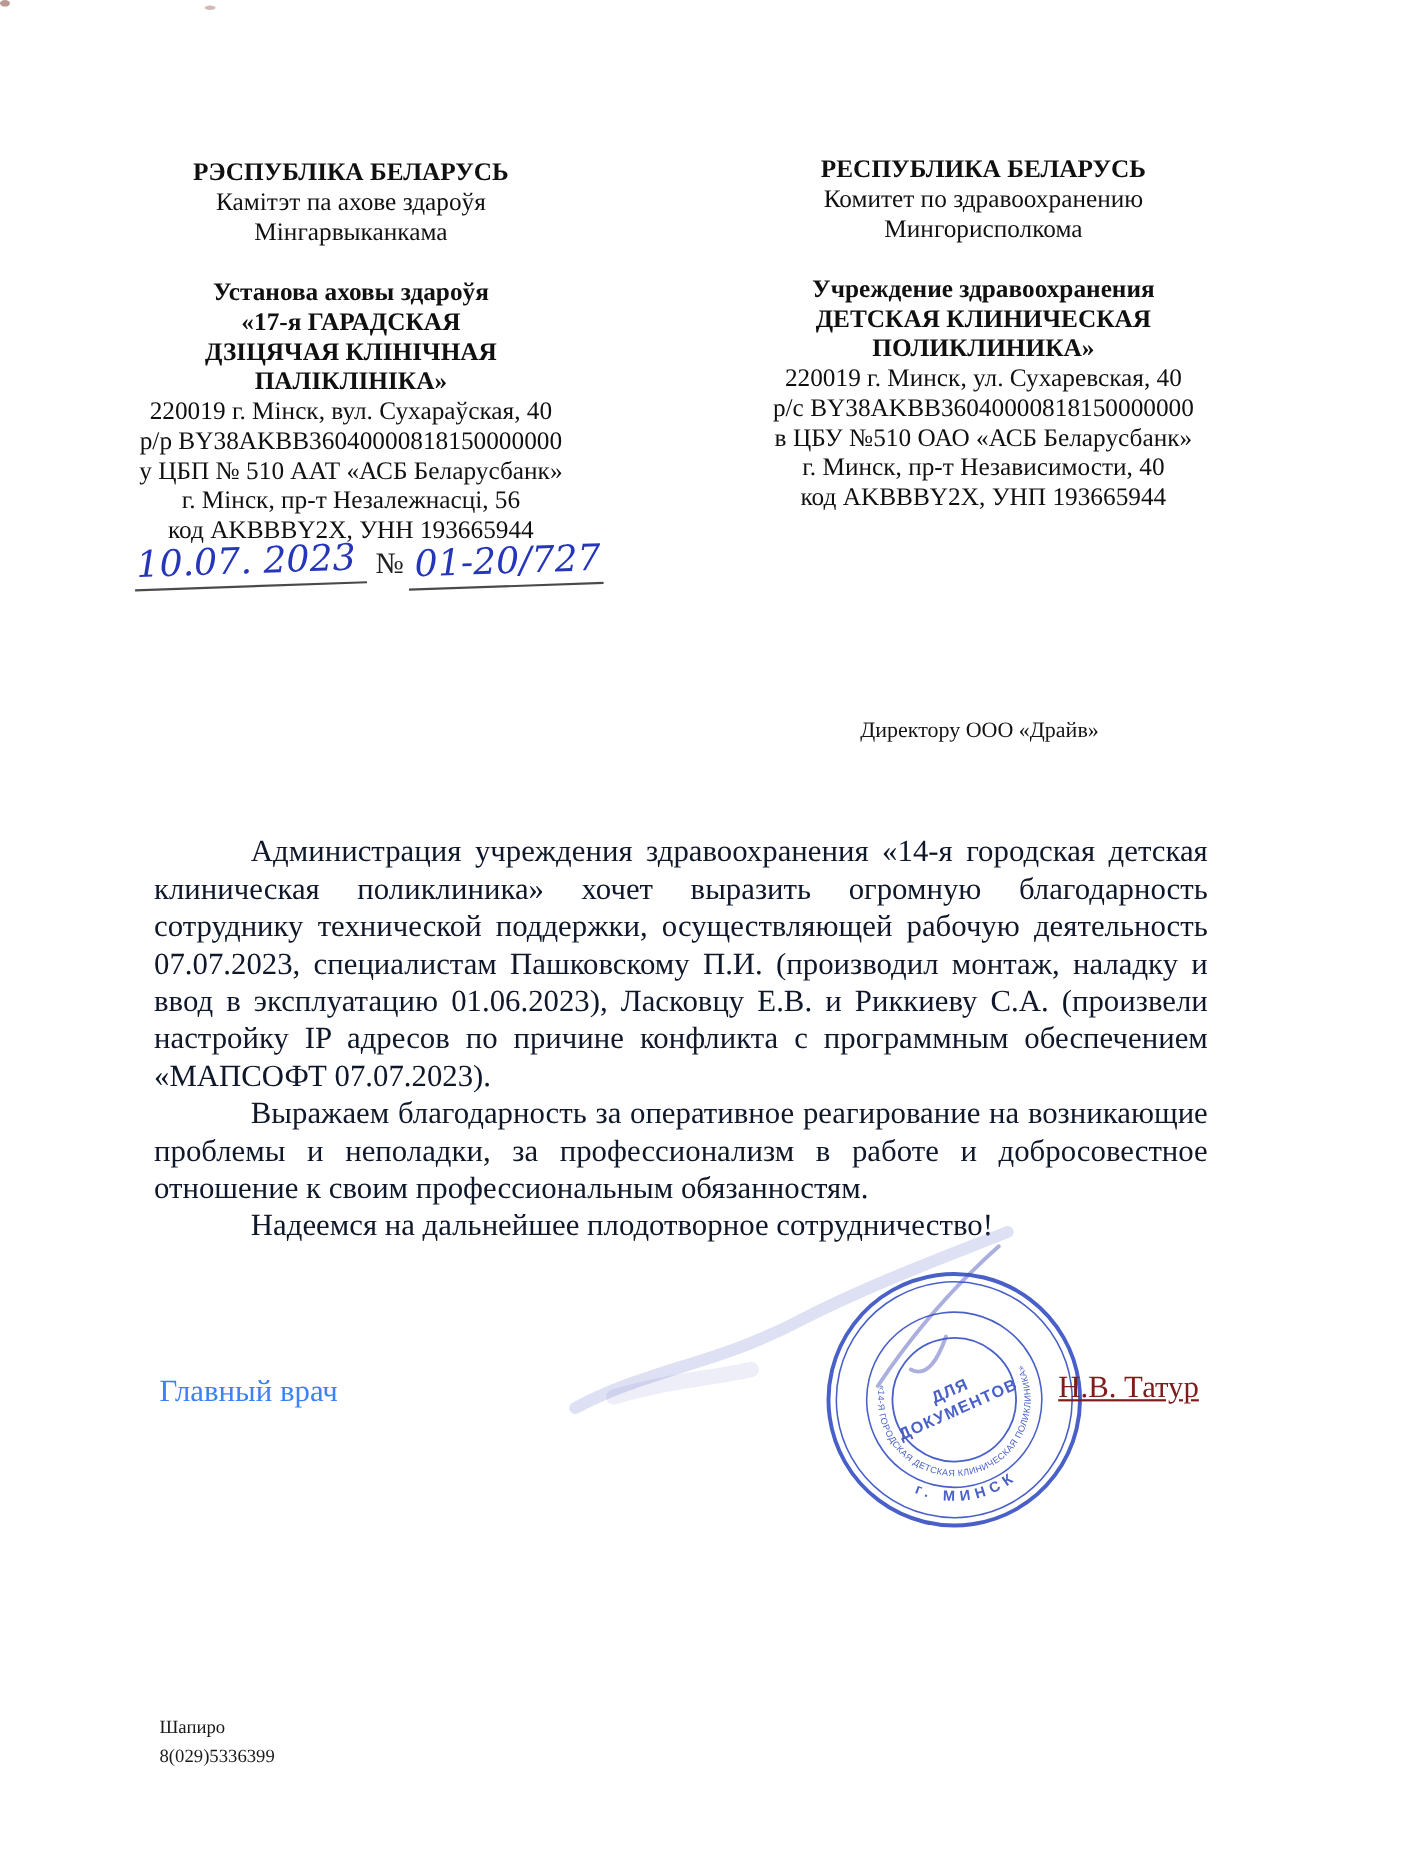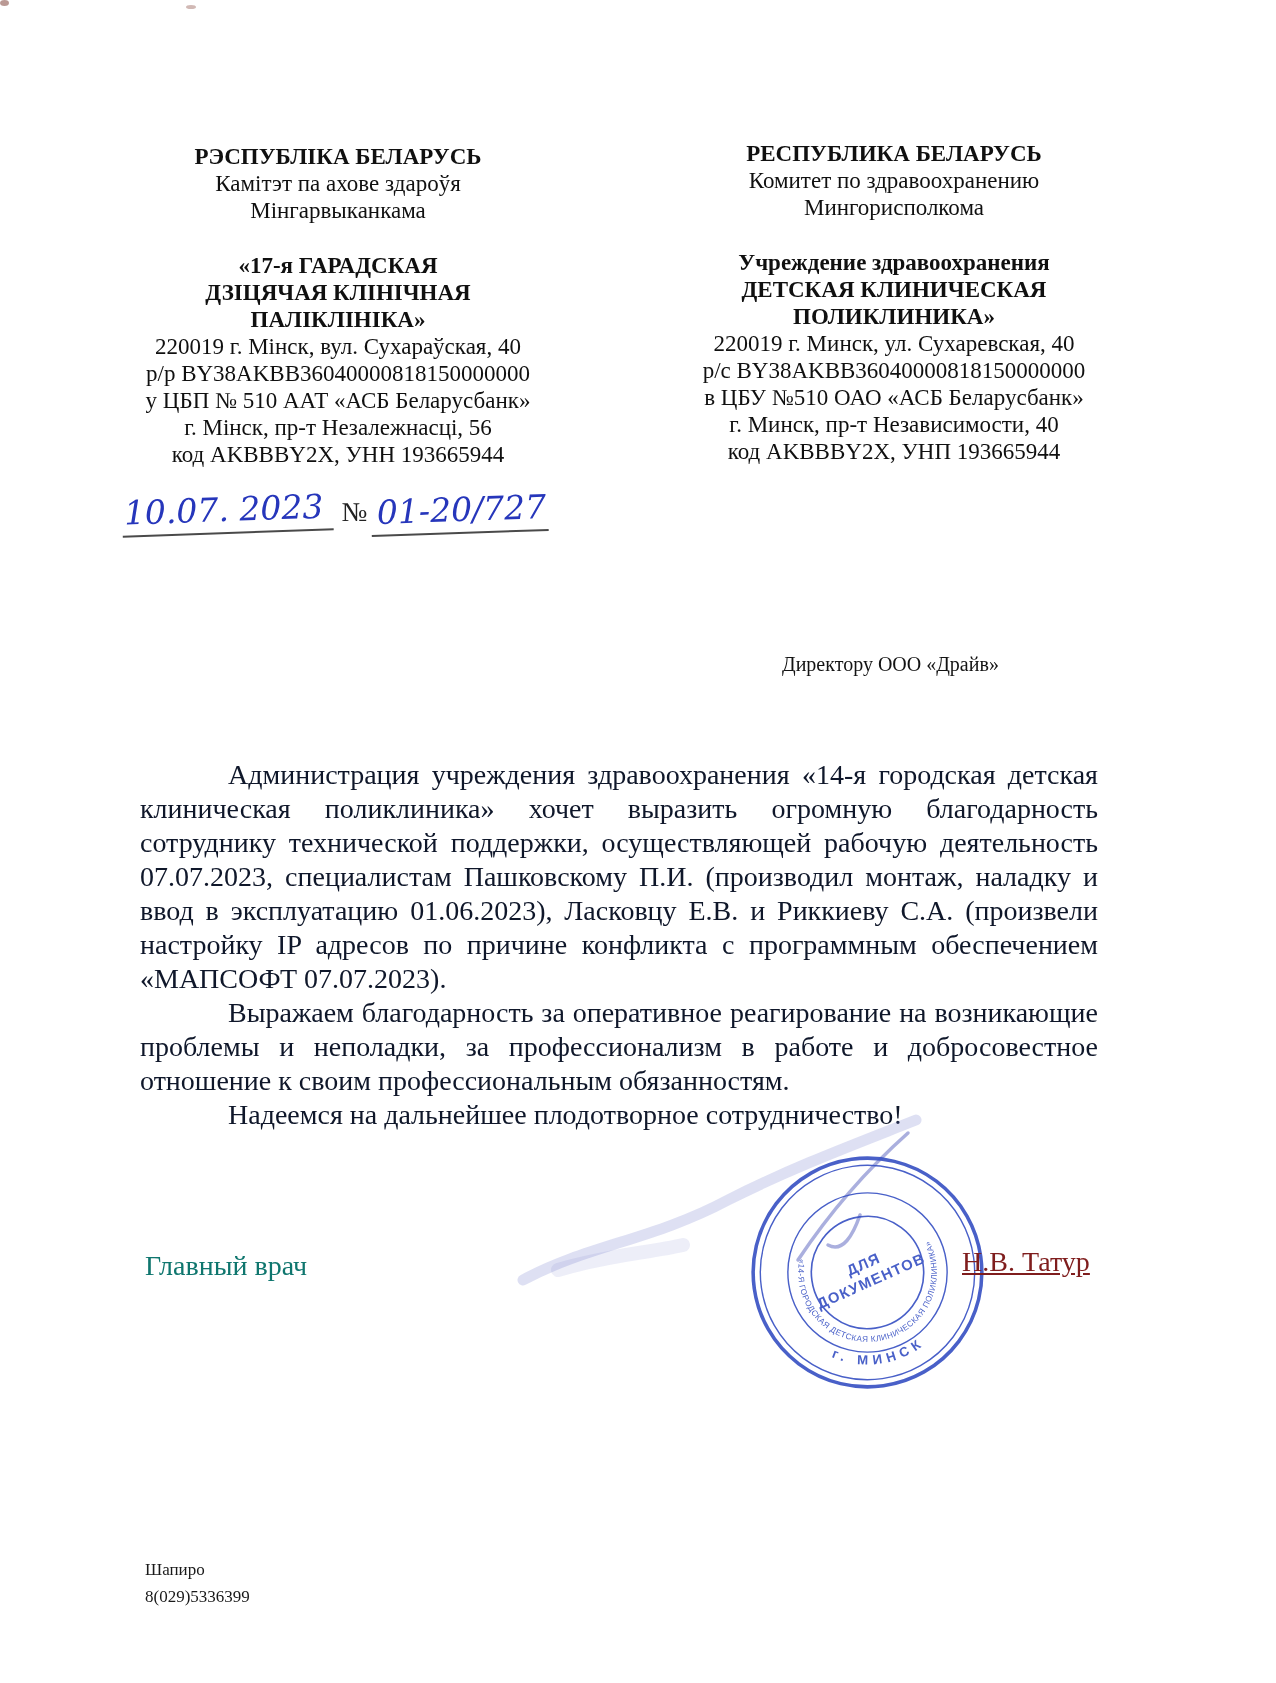--- a/index.html
+++ b/index.html
@@ -6,37 +6,37 @@
     --stamp-color:#3a53c4;
     --hw-color:#2636bb;
   }
   html,body{margin:0;padding:0;background:#e8e8e8;}
   .page{
     position:relative;width:1276px;height:1683px;background:#ffffff;
     font-family:"Liberation Serif", serif;color:#111;overflow:hidden;margin:0 auto;
   }
   
   .lh-col{position:absolute;text-align:center;font-size:23px;line-height:27px;color:#101010;}
-  .lh-left{left:142px;top:143px;width:392px;}
+  .lh-left{left:123px;top:143px;width:392px;}
   .lh-right{left:688px;top:140px;width:412px;}
   .lh-col .bold{font-weight:bold;}
   .lh-gap{height:28px;}
   
   .ref-line{position:absolute;left:122px;top:490px;white-space:nowrap;}
   .hw{font-style:italic;color:var(--hw-color);font-size:33px;font-family:"DejaVu Serif", serif;}
   .hw-seg{display:inline-block;transform:rotate(-2deg);border-bottom:2px solid #4a4a4a;padding:0 10px 3px 2px;}
   .hw-seg2{display:inline-block;transform:rotate(-2deg);border-bottom:2px solid #4a4a4a;padding:0 2px 3px 6px;}
   .no-sign{font-style:normal;font-size:27px;color:#222;margin:0 4px 0 8px;font-family:"Liberation Serif", serif;}
   
   .addressee{position:absolute;left:782px;top:653px;font-size:20px;color:#131313;white-space:nowrap;}
   
   .body-text{position:absolute;left:140px;top:758px;width:958px;font-size:28px;line-height:34px;text-align:justify;color:#0f172a;}
   .body-text p{margin:0;text-indent:88px;text-align-last:left;}
   
-  .sign-title{position:absolute;left:145px;top:1250px;font-size:28px;color:#0f766e;}
+  .sign-title{position:absolute;left:145px;top:1250px;font-size:28px;color:#3b82f6;}
   .sign-name{position:absolute;left:962px;top:1246px;font-size:28px;color:#7f1d1d;text-decoration:underline;}
   
   .footer{position:absolute;left:145px;top:1556px;font-size:17px;line-height:27px;color:#1a1a1a;}
   
   .scribble{position:absolute;left:498px;top:1095px;width:470px;height:215px;pointer-events:none;}
   
   .stamp-wrap{position:absolute;left:745px;top:1150px;width:245px;height:245px;}
   .stamp{width:100%;height:100%;transform:rotate(-8deg);opacity:.92;}
   .stamp .ring{fill:none;stroke:var(--stamp-color);}
   .stamp text{fill:var(--stamp-color);font-family:"Liberation Sans", sans-serif;}
@@ -56,20 +56,21 @@
 <div class="page">
 
   <div class="speck speck1"></div>
   <div class="speck speck2"></div>
 
   <div class="lh-col lh-left">
     <div class="bold">РЭСПУБЛІКА БЕЛАРУСЬ</div>
     <div>Камітэт па ахове здароўя</div>
     <div>Мінгарвыканкама</div>
     <div class="lh-gap"></div>
+    <div class="bold">Установа аховы здароўя</div>
     <div class="bold">«17-я ГАРАДСКАЯ</div>
     <div class="bold">ДЗІЦЯЧАЯ КЛІНІЧНАЯ</div>
     <div class="bold">ПАЛІКЛІНІКА»</div>
     <div>220019 г. Мінск, вул. Сухараўская, 40</div>
     <div>р/р BY38AKBB36040000818150000000</div>
     <div>у ЦБП № 510 ААТ «АСБ Беларусбанк»</div>
     <div>г. Мінск, пр-т Незалежнасці, 56</div>
     <div>код AKBBBY2X, УНН 193665944</div>
   </div>
 

